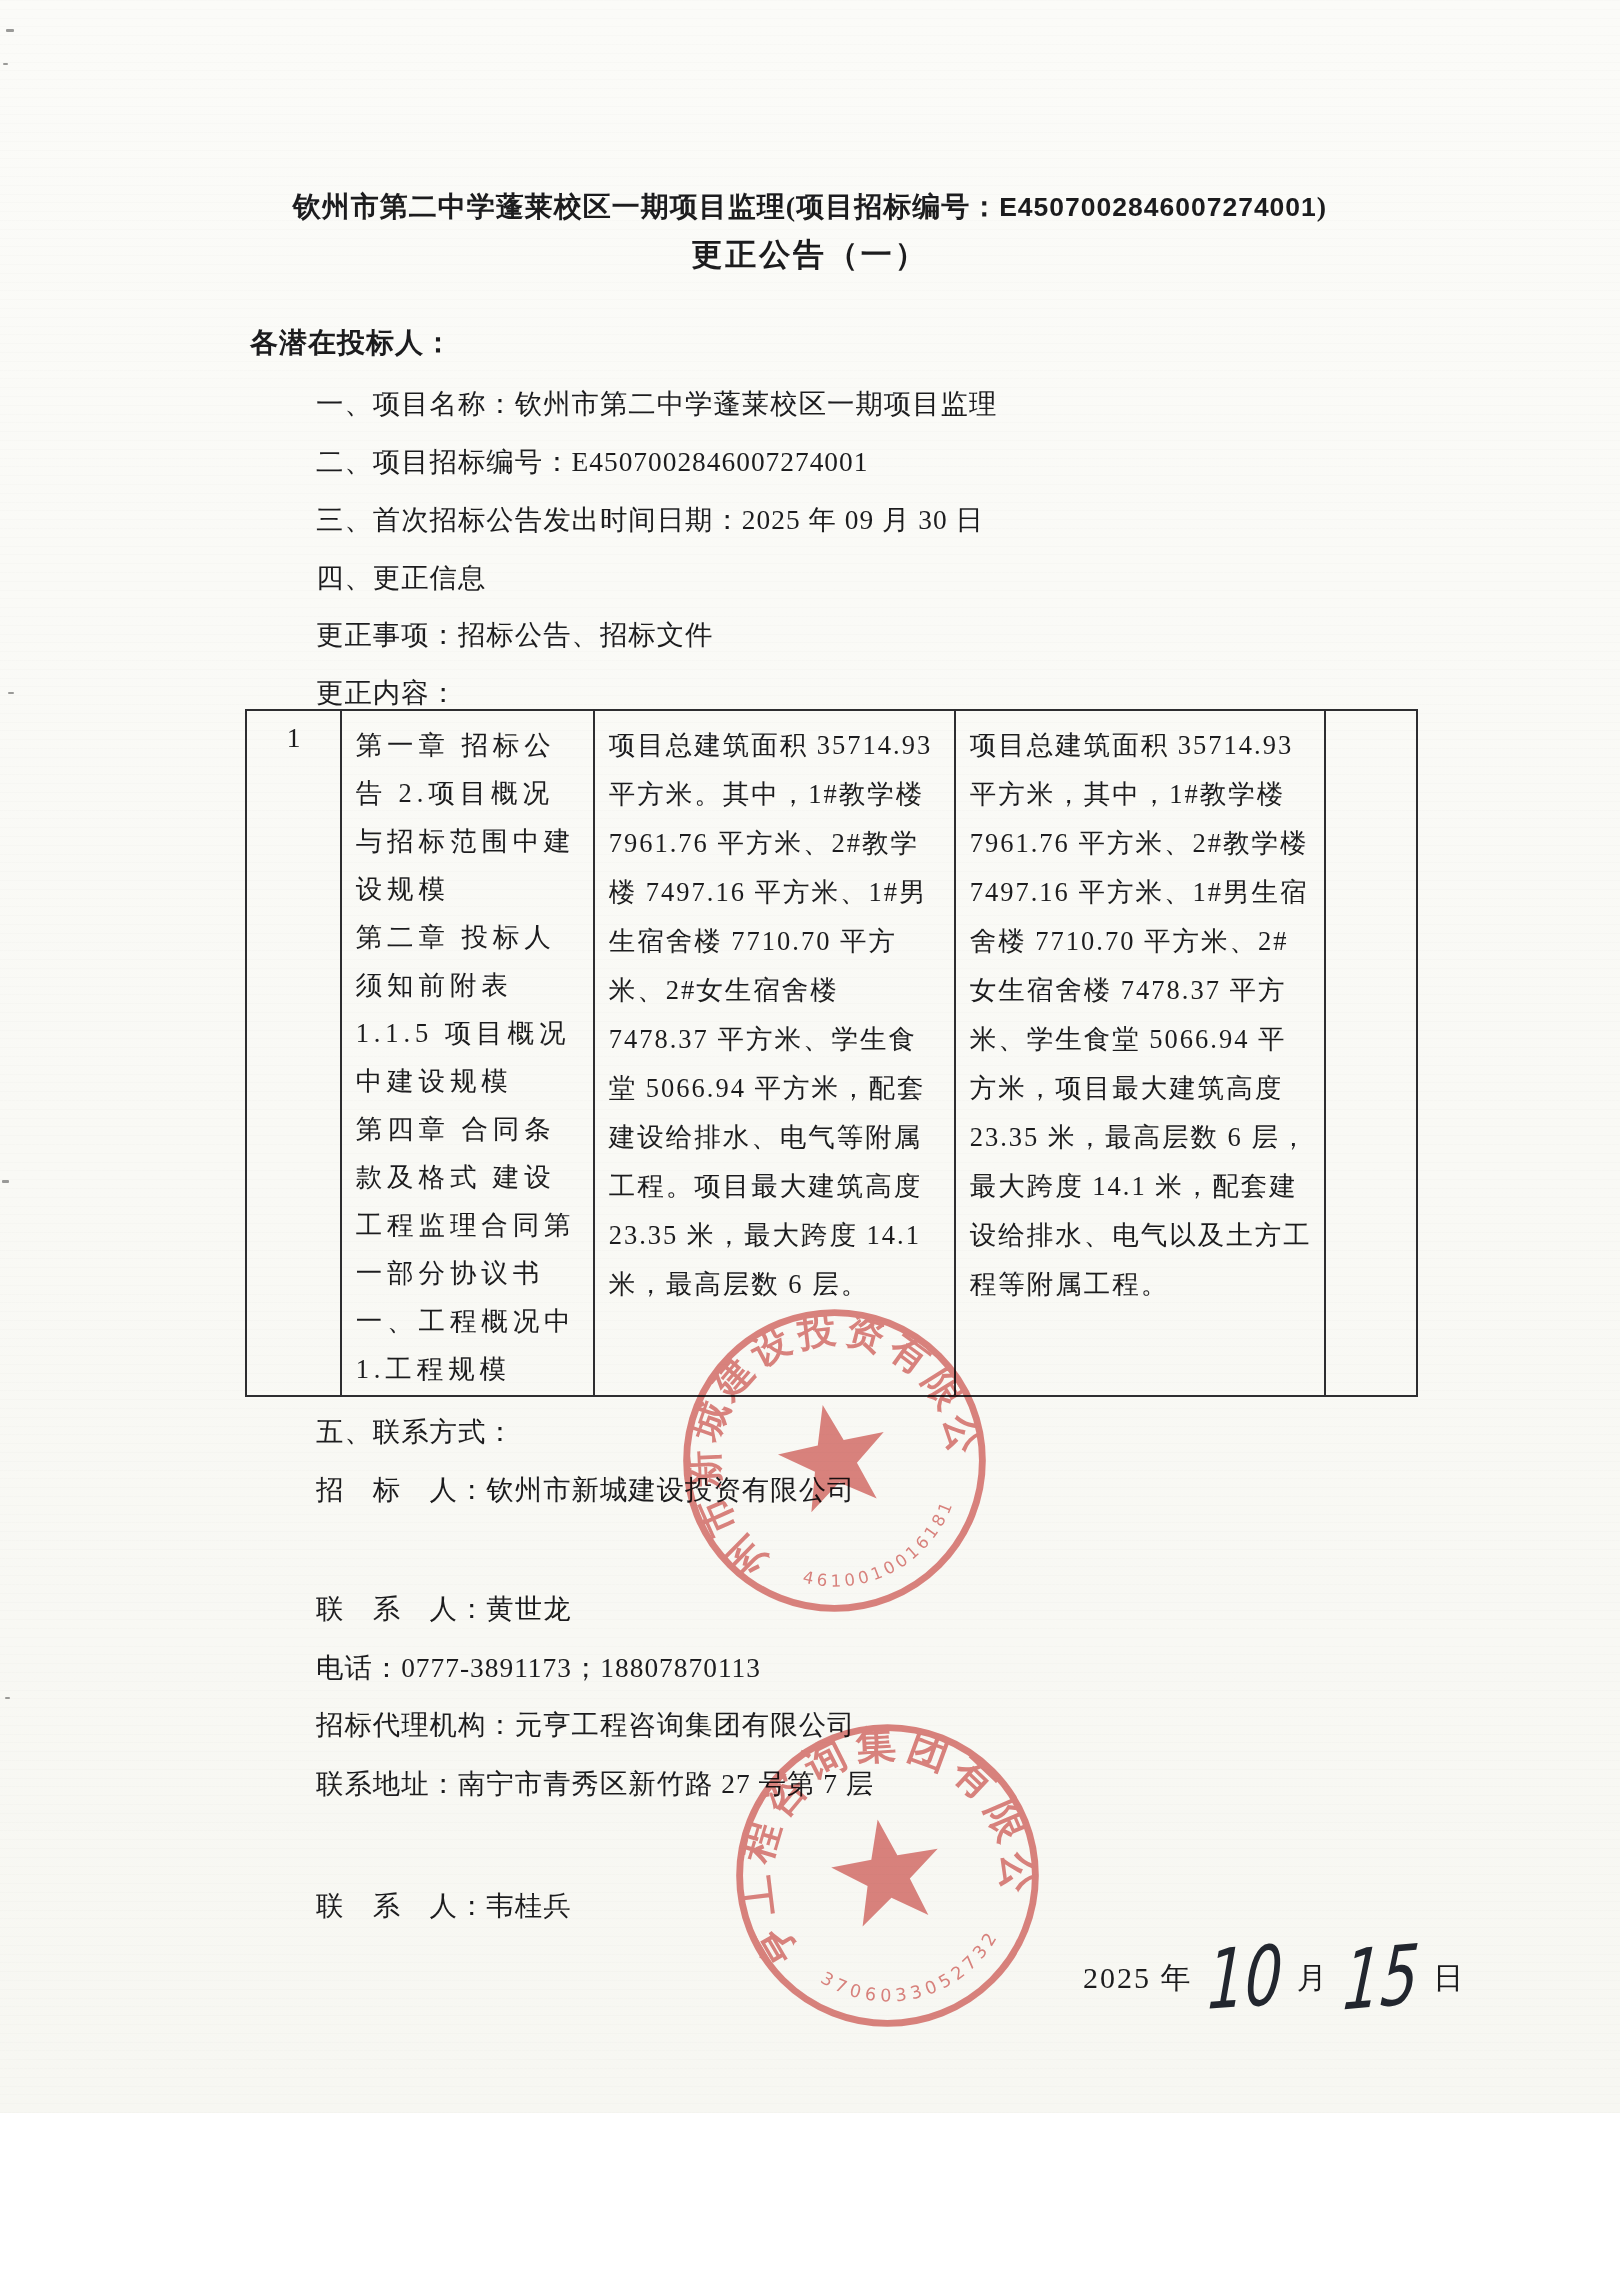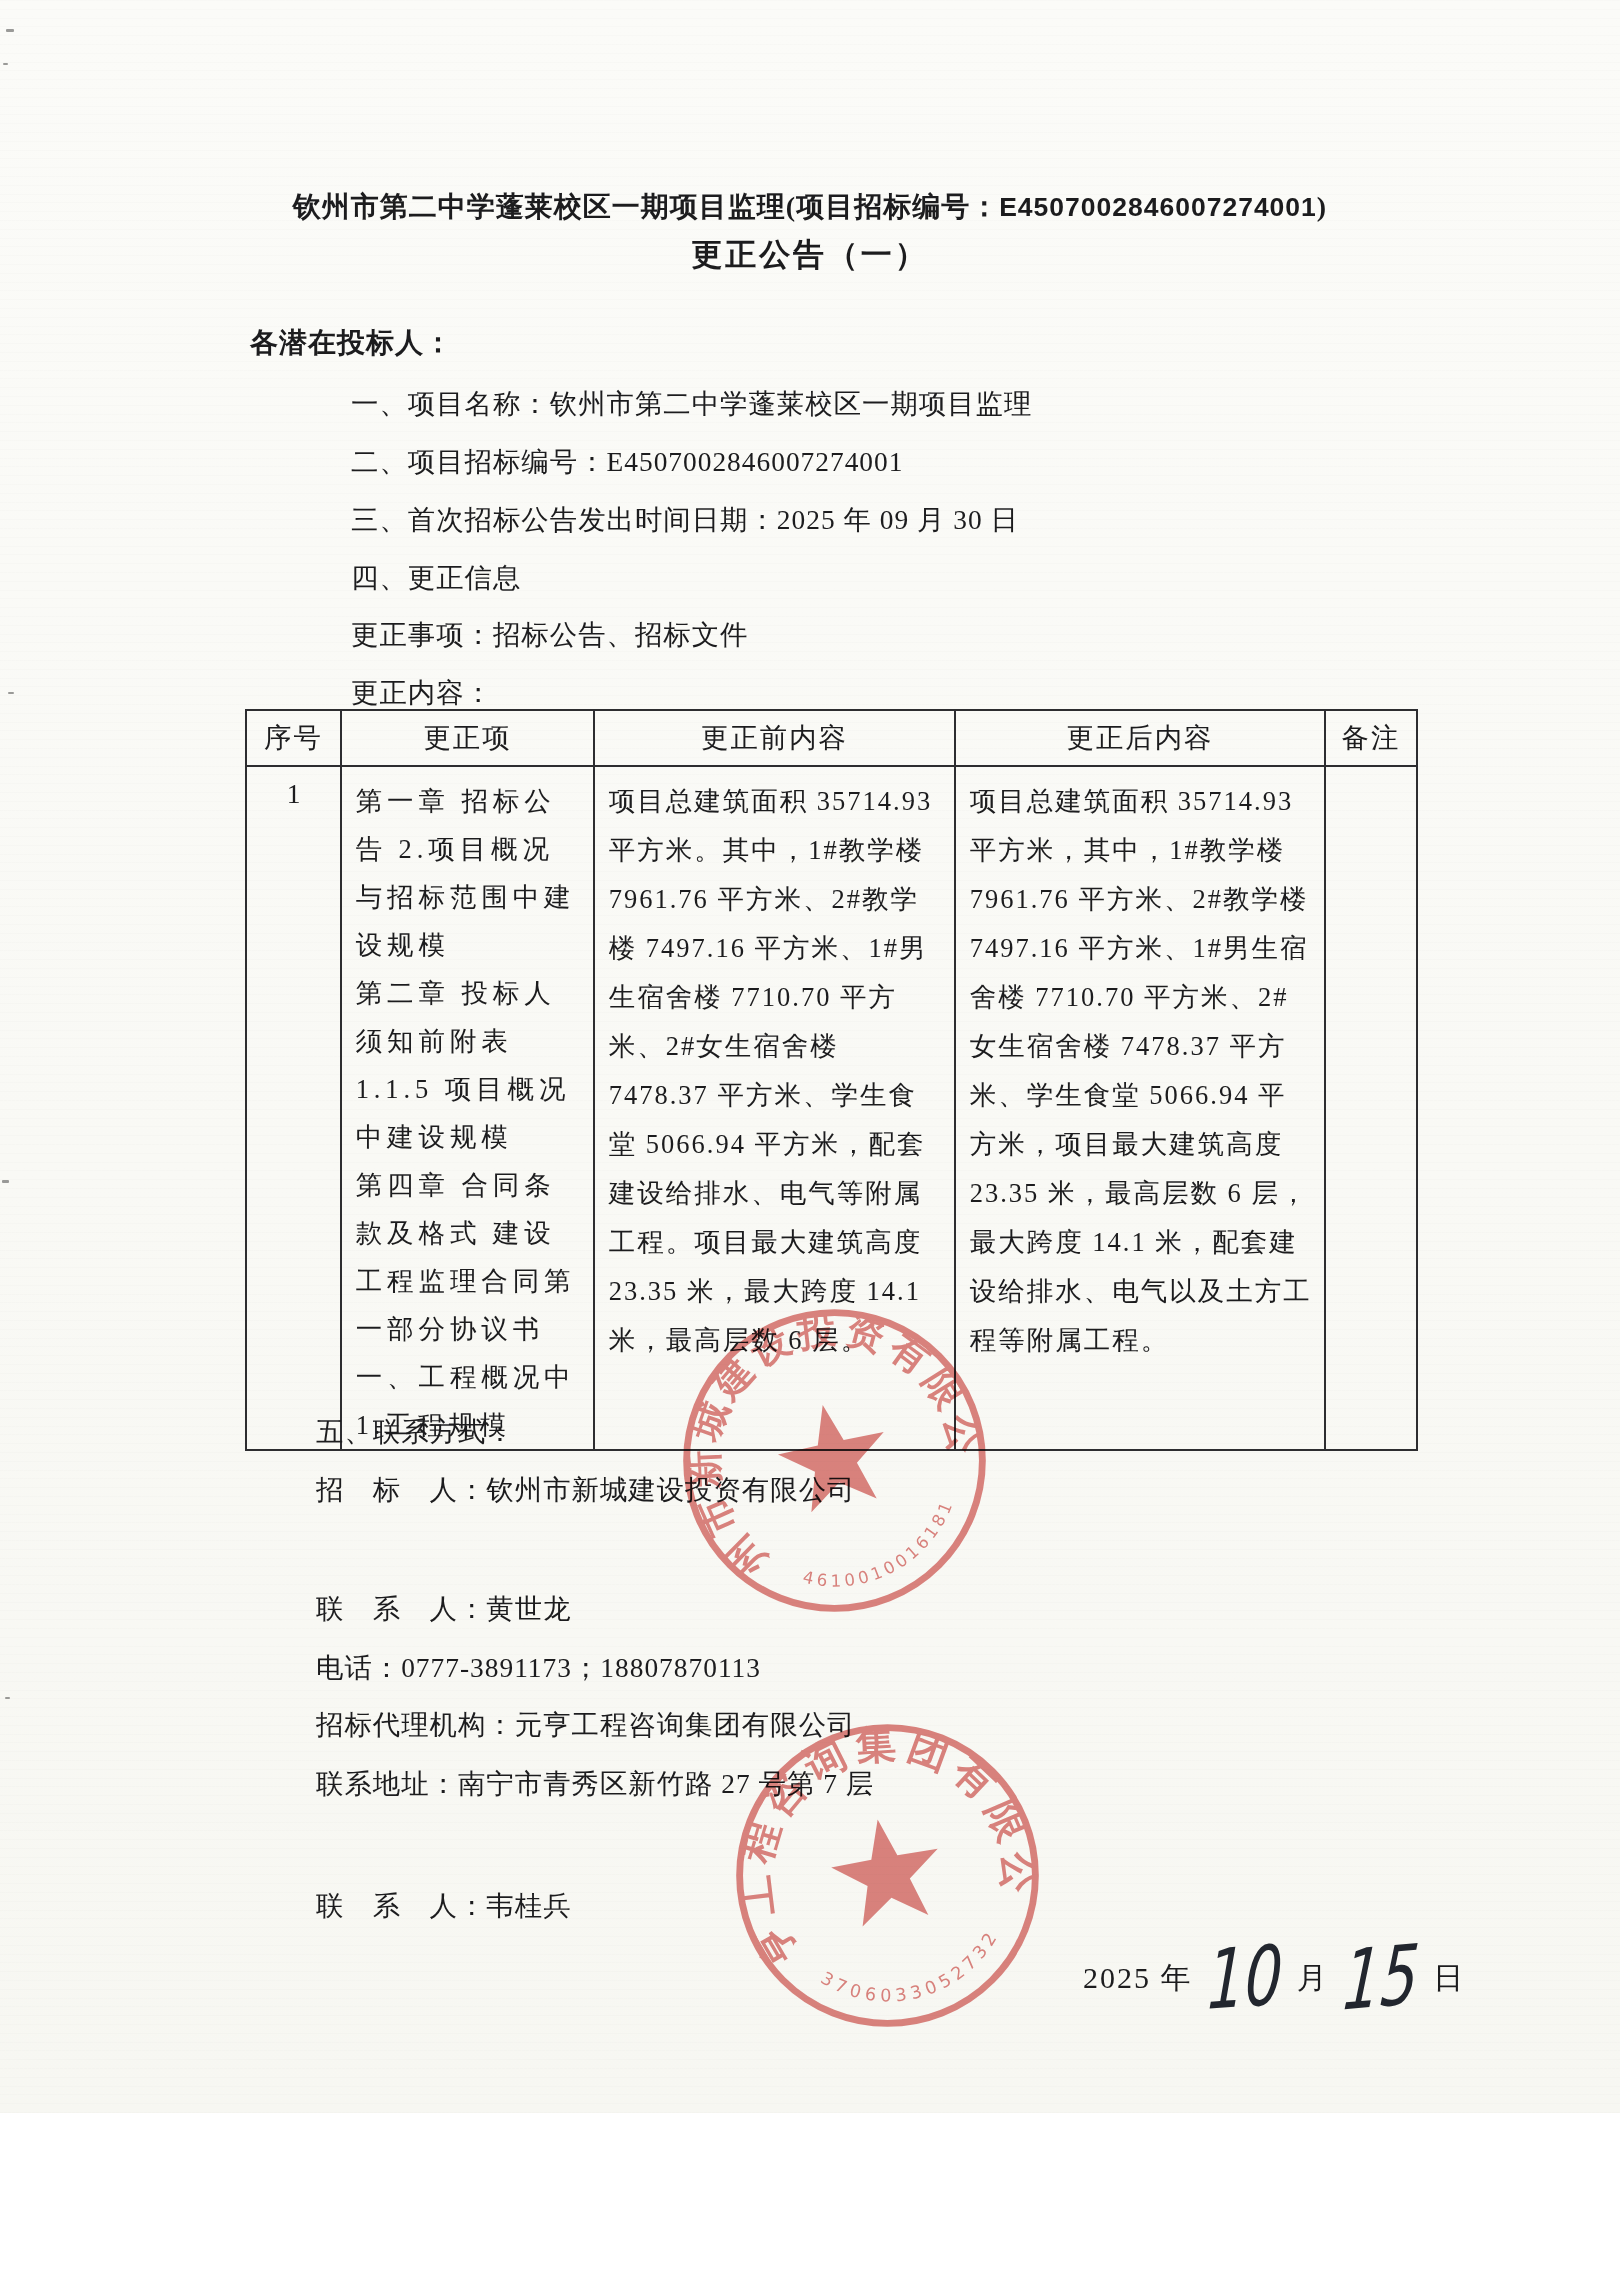--- a/index.html
+++ b/index.html
@@ -23,21 +23,21 @@
     text-align:center;font-size:28px;font-weight:bold;letter-spacing:1px;
     white-space:nowrap;
   }
   .title-code{font-family:"Liberation Sans","DejaVu Sans",sans-serif;font-size:26.5px;}
   .title-line2{
     position:absolute;left:0;right:0;top:234px;
     text-align:center;font-size:31px;font-weight:bold;letter-spacing:2.9px;
   }
 
   .salutation{position:absolute;left:250px;top:324px;font-size:28px;font-weight:bold;letter-spacing:1px;}
-  .bodyline{position:absolute;left:316px;font-size:27.4px;letter-spacing:1px;white-space:nowrap;margin-left:35px;}
+  .bodyline{position:absolute;left:316px;font-size:27.4px;letter-spacing:1px;white-space:nowrap;}
   .b1{top:386px}.b2{top:444px}.b3{top:502px}.b4{top:560px}.b5{top:617px}.b6{top:675px}
 
   
   .ctable{
     position:absolute;left:245px;top:709px;
     width:1170px;height:688px;
     border-collapse:collapse;table-layout:fixed;
   }
   .ctable td,.ctable th{
     border:2px solid #2d2d30;
@@ -111,27 +111,20 @@
 
   <table class="ctable">
     <colgroup>
       <col class="col-no">
         <col class="col-item">
         <col class="col-before">
         <col class="col-after">
         <col class="col-remark">
     </colgroup>
     <tbody>
-        <tr>
-      <th>序号</th>
-      <th>更正项</th>
-      <th>更正前内容</th>
-      <th>更正后内容</th>
-      <th>备注</th>
-    </tr>
     <tr>
       <td class="cell-no">1</td>
       <td class="cell-item">
             <div>第一章 招标公告 2.项目概况与招标范围中建设规模</div>
             <div>第二章 投标人须知前附表 1.1.5 项目概况中建设规模</div>
             <div>第四章 合同条款及格式 建设工程监理合同第一部分协议书 一、工程概况中 1.工程规模</div>
           </td>
       <td class="cell-text">项目总建筑面积 35714.93 平方米。其中，1#教学楼 7961.76 平方米、2#教学楼 7497.16 平方米、1#男生宿舍楼 7710.70 平方米、2#女生宿舍楼 7478.37 平方米、学生食堂 5066.94 平方米，配套建设给排水、电气等附属工程。项目最大建筑高度 23.35 米，最大跨度 14.1 米，最高层数 6 层。</td>
       <td class="cell-text">项目总建筑面积 35714.93 平方米，其中，1#教学楼 7961.76 平方米、2#教学楼 7497.16 平方米、1#男生宿舍楼 7710.70 平方米、2#女生宿舍楼 7478.37 平方米、学生食堂 5066.94 平方米，项目最大建筑高度 23.35 米，最高层数 6 层，最大跨度 14.1 米，配套建设给排水、电气以及土方工程等附属工程。</td>
       <td class="cell-text"></td>

